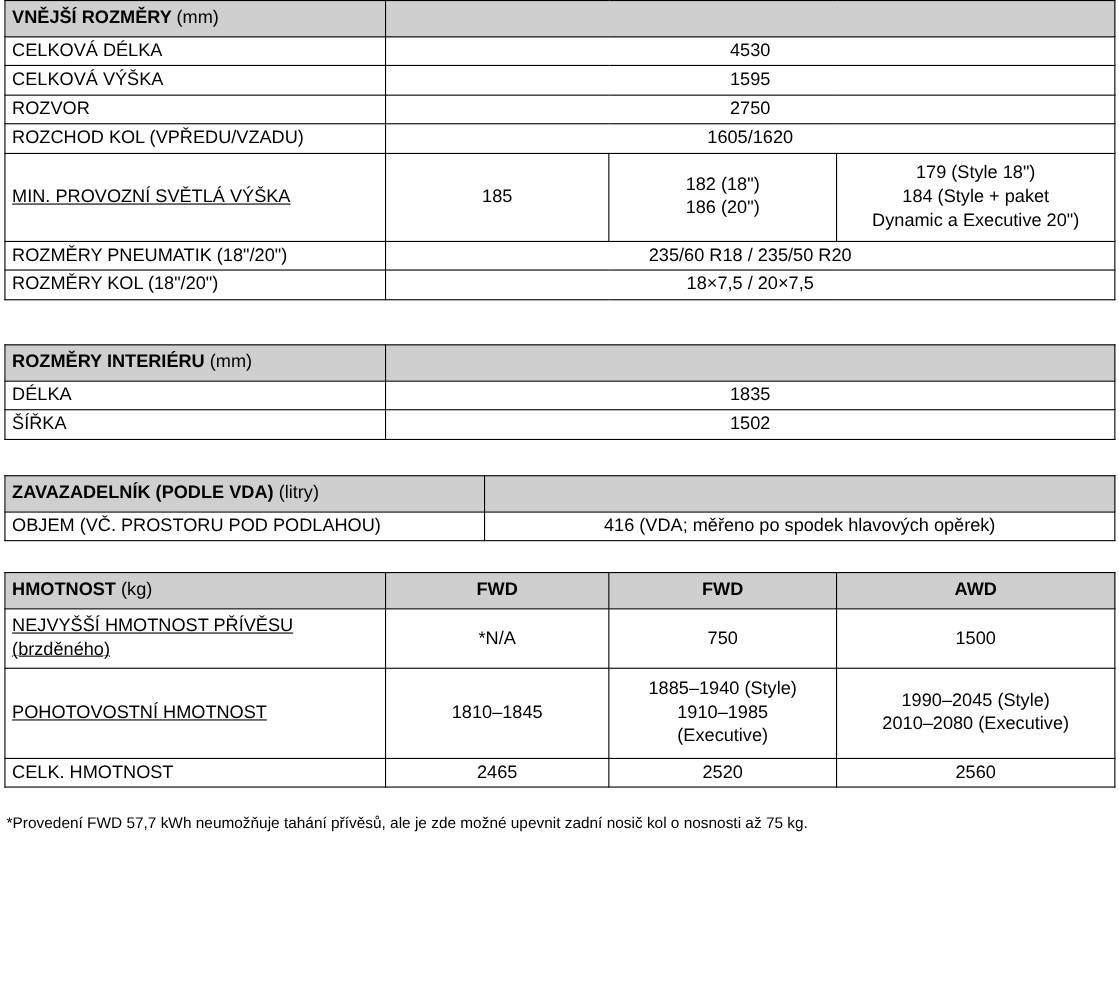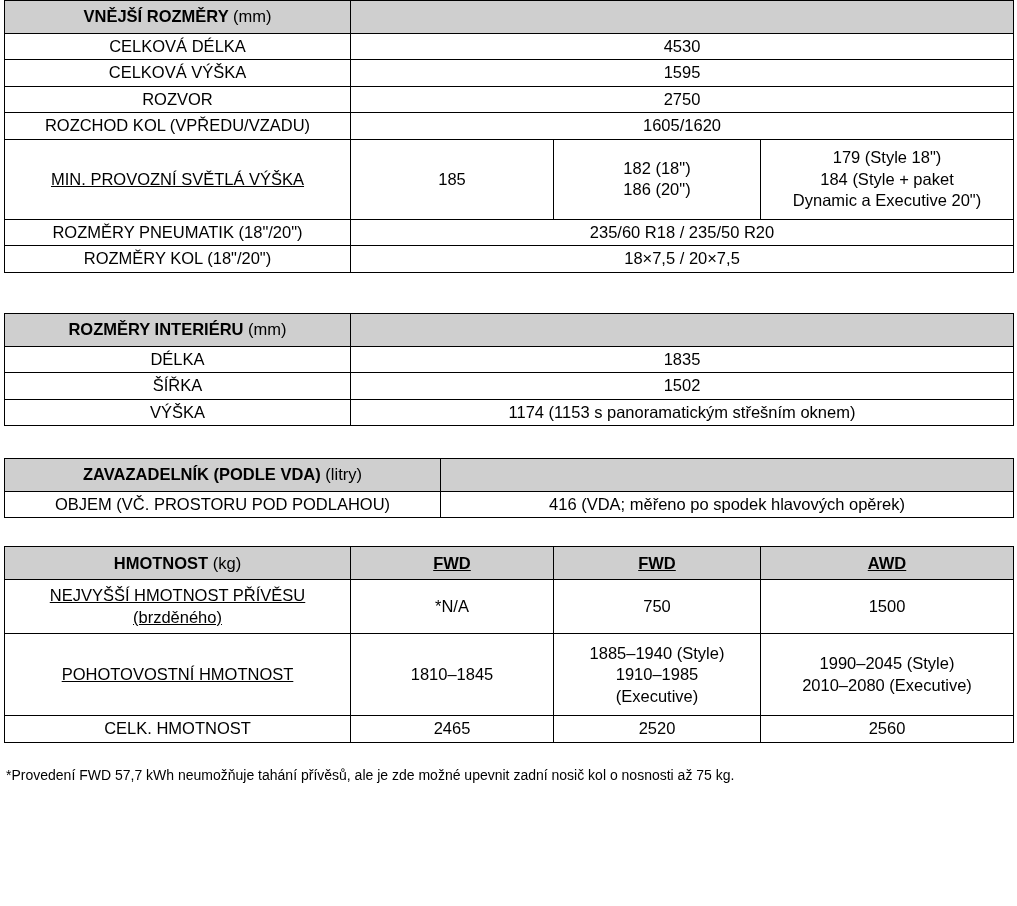--- a/index.html
+++ b/index.html
@@ -30,40 +30,38 @@
     margin: 0;
   }
   table.spec td {
     border: 1.5px solid #000000;
     padding: 2px 6px;
     font-size: 16.5px;
     line-height: 1.30;
     vertical-align: middle;
     overflow: visible;
     white-space: nowrap;
-    text-align: center;
   }
   td.hdr {
     background: #cfcfcf;
     font-weight: bold;
     height: 28px;
     padding-top: 1px;
     padding-bottom: 1px;
   }
   td.hdr .unit {
     font-weight: normal;
   }
   td.hdr-blank {
     background: #cfcfcf;
   }
   td.hdr-col {
     background: #cfcfcf;
     font-weight: bold;
     text-align: center;
-    text-decoration: underline;
   }
   td.label {
     text-align: left;
   }
   td.val {
     text-align: center;
   }
   td.multi {
     white-space: normal;
     text-align: center;
@@ -155,24 +153,20 @@
         <td class="hdr-blank"></td>
       </tr>
       <tr class="r28">
         <td class="label">DÉLKA</td>
         <td class="val">1835</td>
       </tr>
       <tr class="r28">
         <td class="label">ŠÍŘKA</td>
         <td class="val">1502</td>
       </tr>
-      <tr class="r28">
-        <td class="label">VÝŠKA</td>
-        <td class="val">1174 (1153 s panoramatickým střešním oknem)</td>
-      </tr>
     </tbody>
   </table>
 
   <div class="gap-b"></div>
 
   <table class="spec">
     <colgroup>
         <col style="width:436px">
         <col style="width:573px">
       </colgroup>

